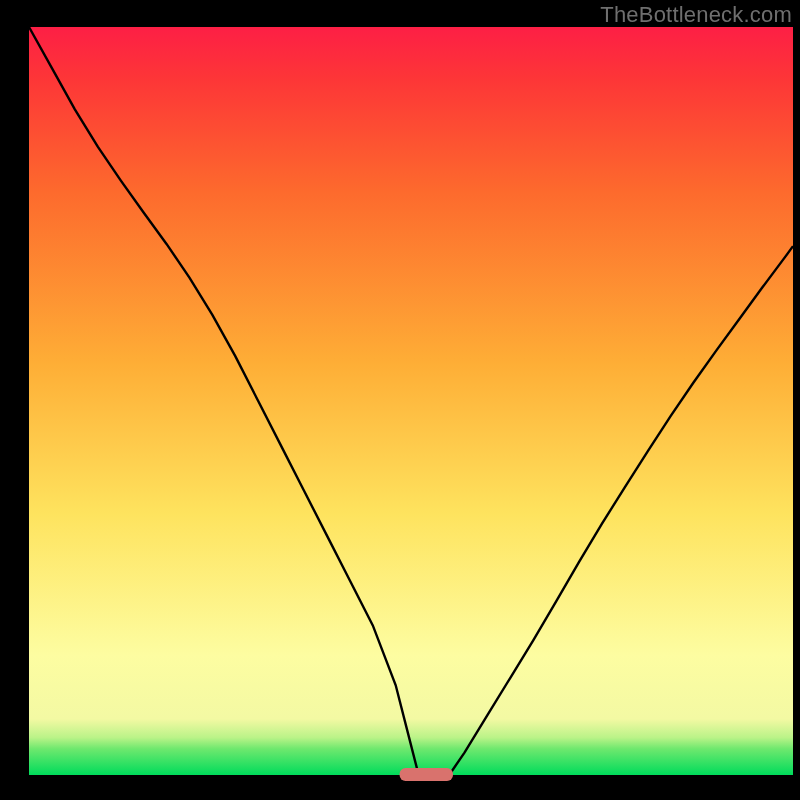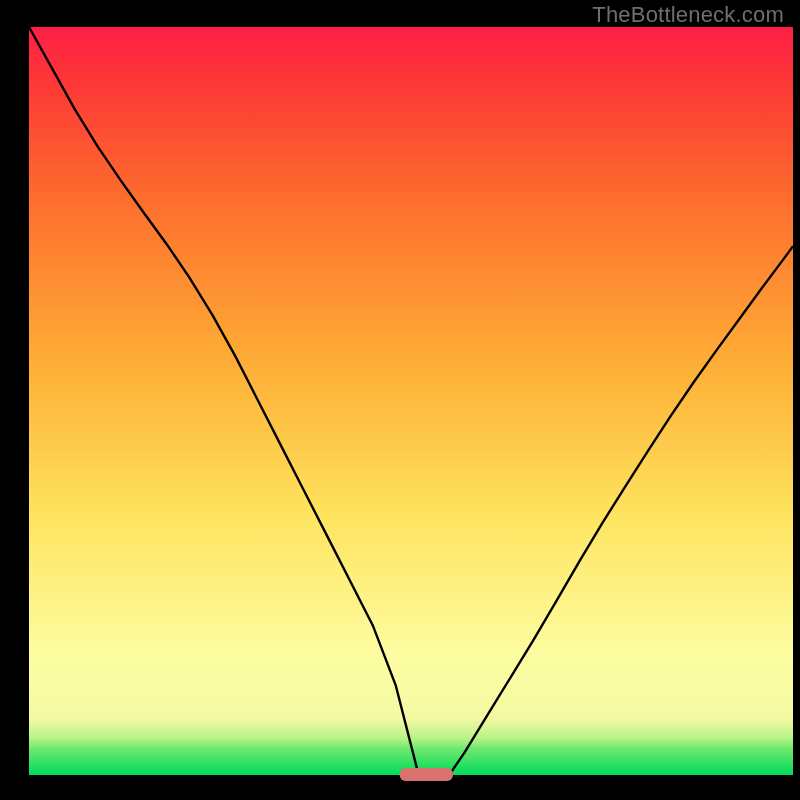--- a/index.html
+++ b/index.html
@@ -15,21 +15,21 @@
     position: relative;
     width: 800px;
     height: 800px;
   }
   svg {
     display: block;
   }
   .watermark {
     position: absolute;
     top: 2px;
-    right: 16px;
+    right: 8px;
     color: #6f6f6f;
     font-size: 22px;
     font-family: Arial, Helvetica, sans-serif;
     letter-spacing: 0.2px;
     user-select: none;
   }
 </style>
 </head>
 <body>
 

